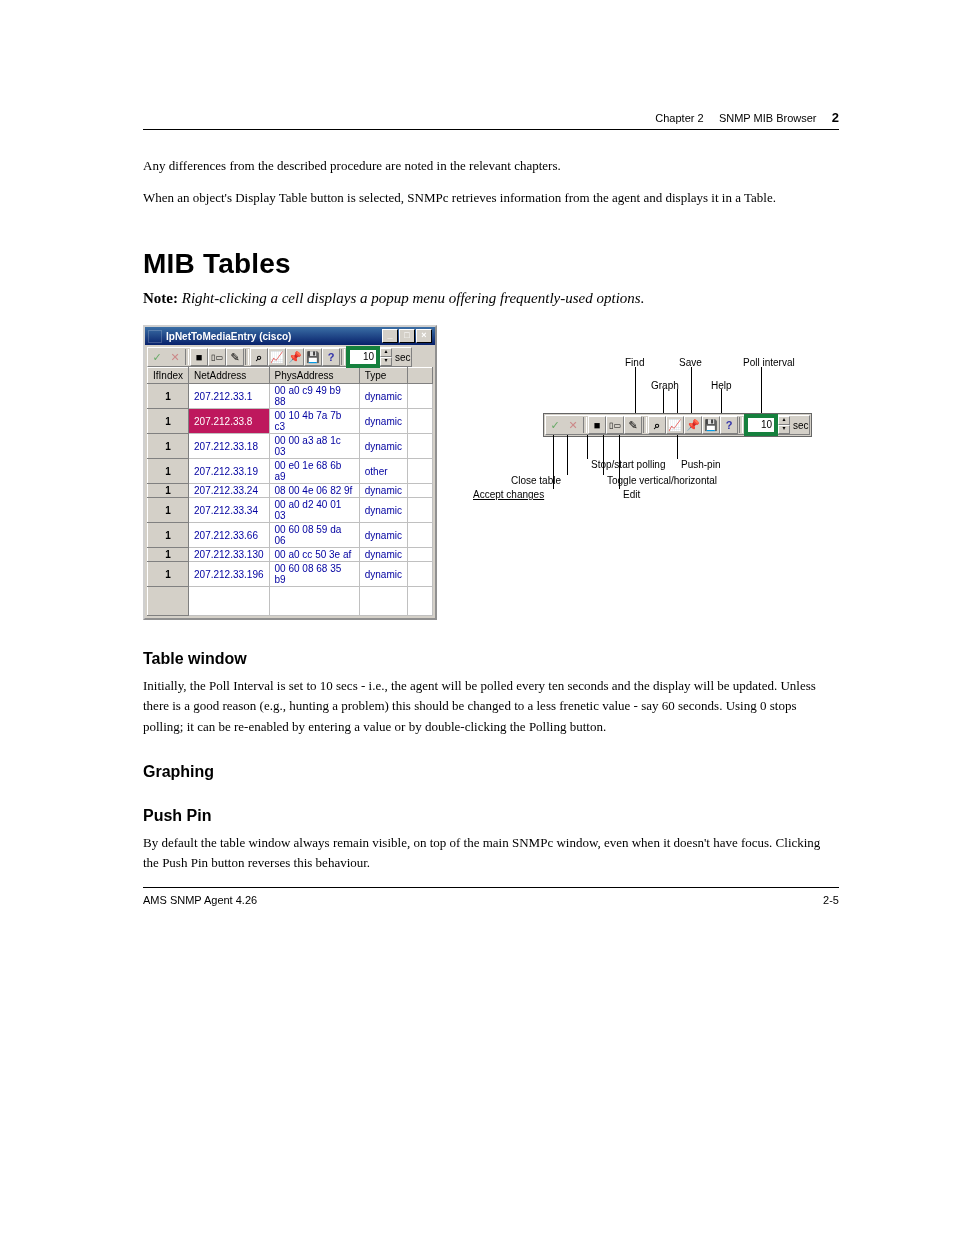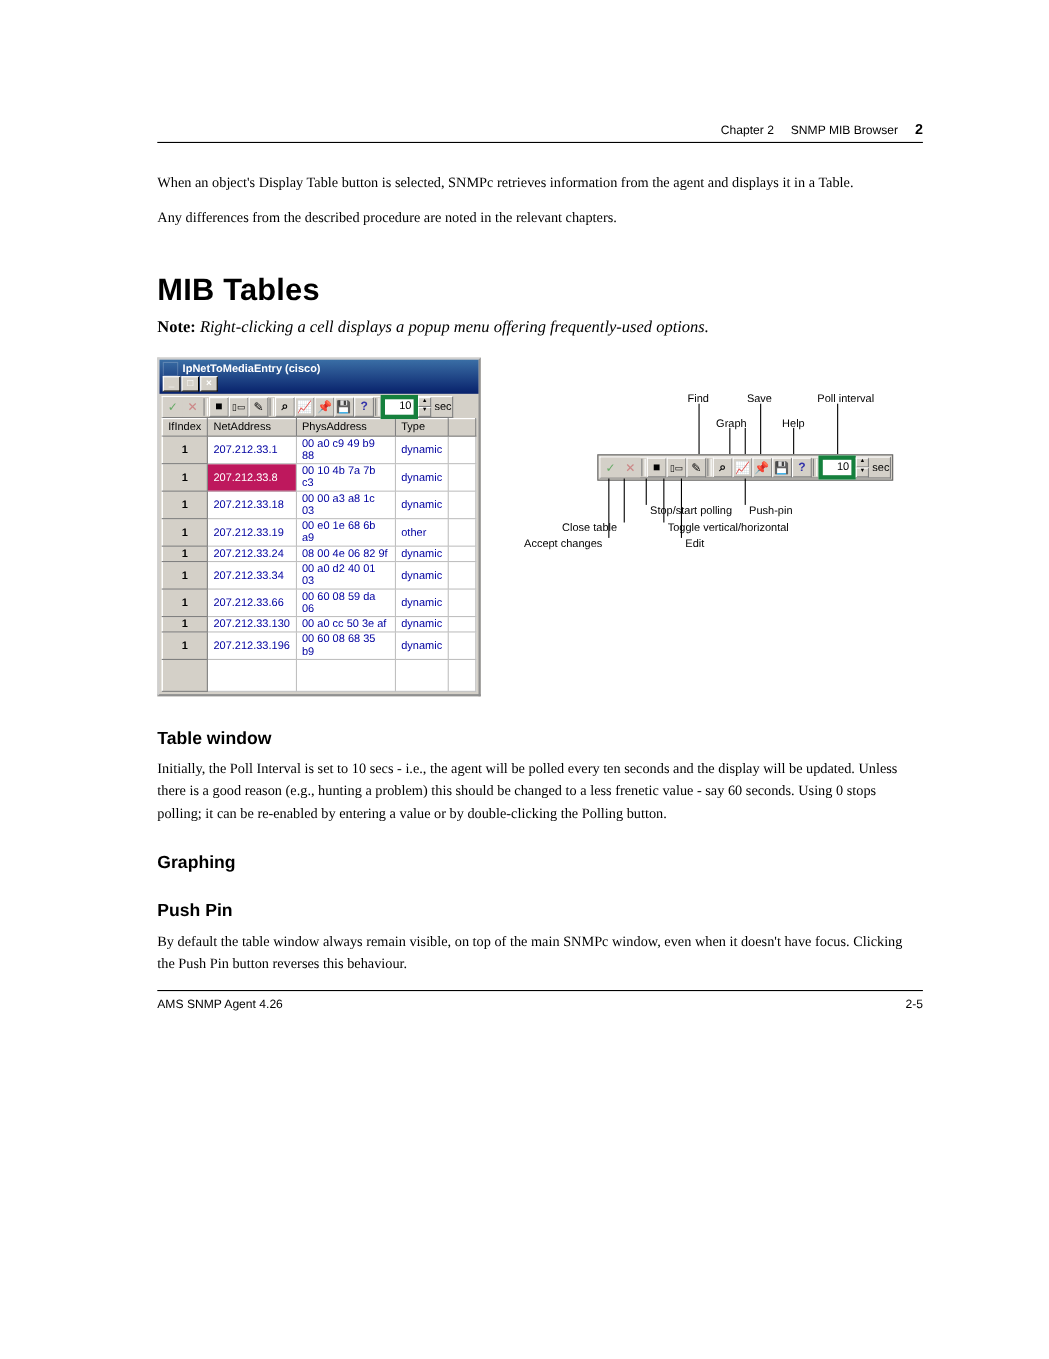--- a/index.html
+++ b/index.html
@@ -78,28 +78,27 @@
     width: 294px;
     border: 2px solid #909090;
     border-top-color: #cfcfcf;
     border-left-color: #cfcfcf;
     background: #d4d0c8;
     font-family: Tahoma, Arial, sans-serif;
     font-size: 10px;
   }
   .titlebar {
     display: flex;
-    align-items: flex-start;
+    align-items: flex-end;
     background: linear-gradient(#3a6ea5, #08216b);
     color: #fff;
     font-weight: bold;
     font-size: 10px;
     padding: 2px 3px;
     justify-content: space-between;
-    flex-direction: column;
   }
   .titlebar .left { display:flex; align-items:center; gap:4px; }
   .winicon {
     width: 12px; height: 11px;
     display: inline-block;
     background:
       repeating-linear-gradient(to bottom, #f9c #0 2px, transparent 2px 4px),
       #3a6ea5;
     border: 1px solid #fff3;
   }
@@ -234,22 +233,22 @@
 
   <div class="header-right">
     <span>Chapter 2</span>
     &nbsp;&nbsp;&nbsp;
     <span>SNMP MIB Browser</span>
     &nbsp;&nbsp;&nbsp;
     <span class="chapnum">2</span>
   </div>
   <hr class="rule">
 
+  <p class="body-text indent">Any differences from the described procedure are noted in the relevant chapters.</p>
   <p class="body-text indent">When an object's Display Table button is selected, SNMPc retrieves information from the agent and displays it in a Table.</p>
-  <p class="body-text indent">Any differences from the described procedure are noted in the relevant chapters.</p>
 
   <h2 class="sec">MIB Tables</h2>
 
   <p class="note">
     <b>Note:</b> <span>Right-clicking a cell displays a popup menu offering frequently-used options.</span>
   </p>
 
   <div class="two-col">
 
     <div class="win">
@@ -414,21 +413,21 @@
           </span>
         </span>
 
         <span class="ln" style="top:110px; left:10px; width:1px; height:54px;"></span>
         <span class="ln" style="top:110px; left:24px; width:1px; height:40px;"></span>
         <span class="ln" style="top:110px; left:44px; width:1px; height:24px;"></span>
         <span class="ln" style="top:110px; left:60px; width:1px; height:40px;"></span>
         <span class="ln" style="top:110px; left:76px; width:1px; height:54px;"></span>
         <span class="ln" style="top:110px; left:134px; width:1px; height:24px;"></span>
 
-        <span class="lbl" style="top:164px; left:-70px; text-align:center; width:78px;">Accept changes</span>
+        <span class="lbl" style="top:164px; left:-70px; text-align:left; width:78px;text-decoration:underline;">Accept changes</span>
         <span class="lbl" style="top:150px; left:-32px;">Close table</span>
         <span class="lbl" style="top:134px; left:48px;">Stop/start polling</span>
         <span class="lbl" style="top:150px; left:64px;">Toggle vertical/horizontal</span>
         <span class="lbl" style="top:164px; left:80px;">Edit</span>
         <span class="lbl" style="top:134px; left:138px;">Push-pin</span>
       </div>
     </div>
   </div>
 
   <h3 class="subsec">Table window</h3>

